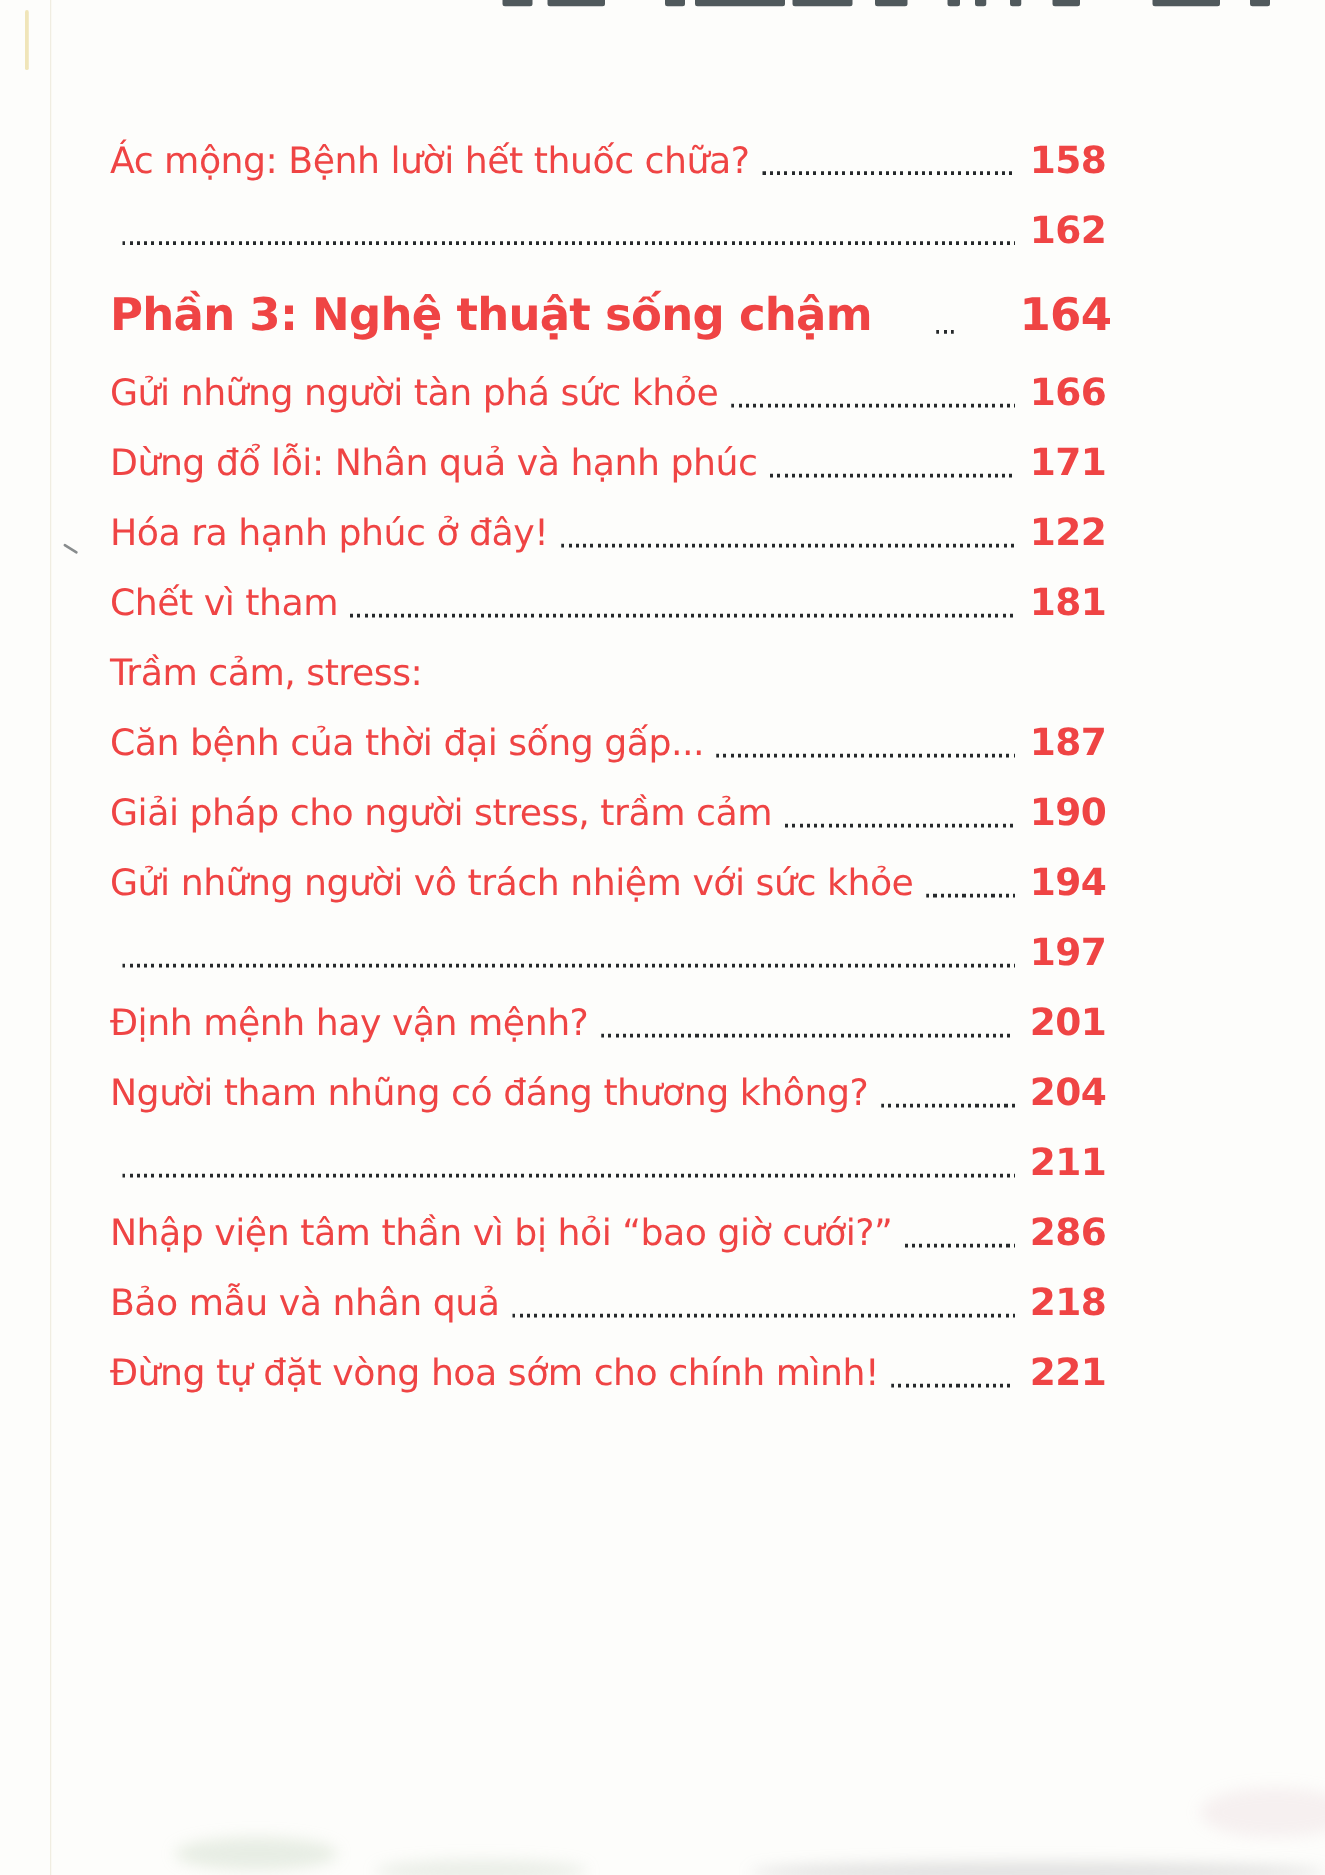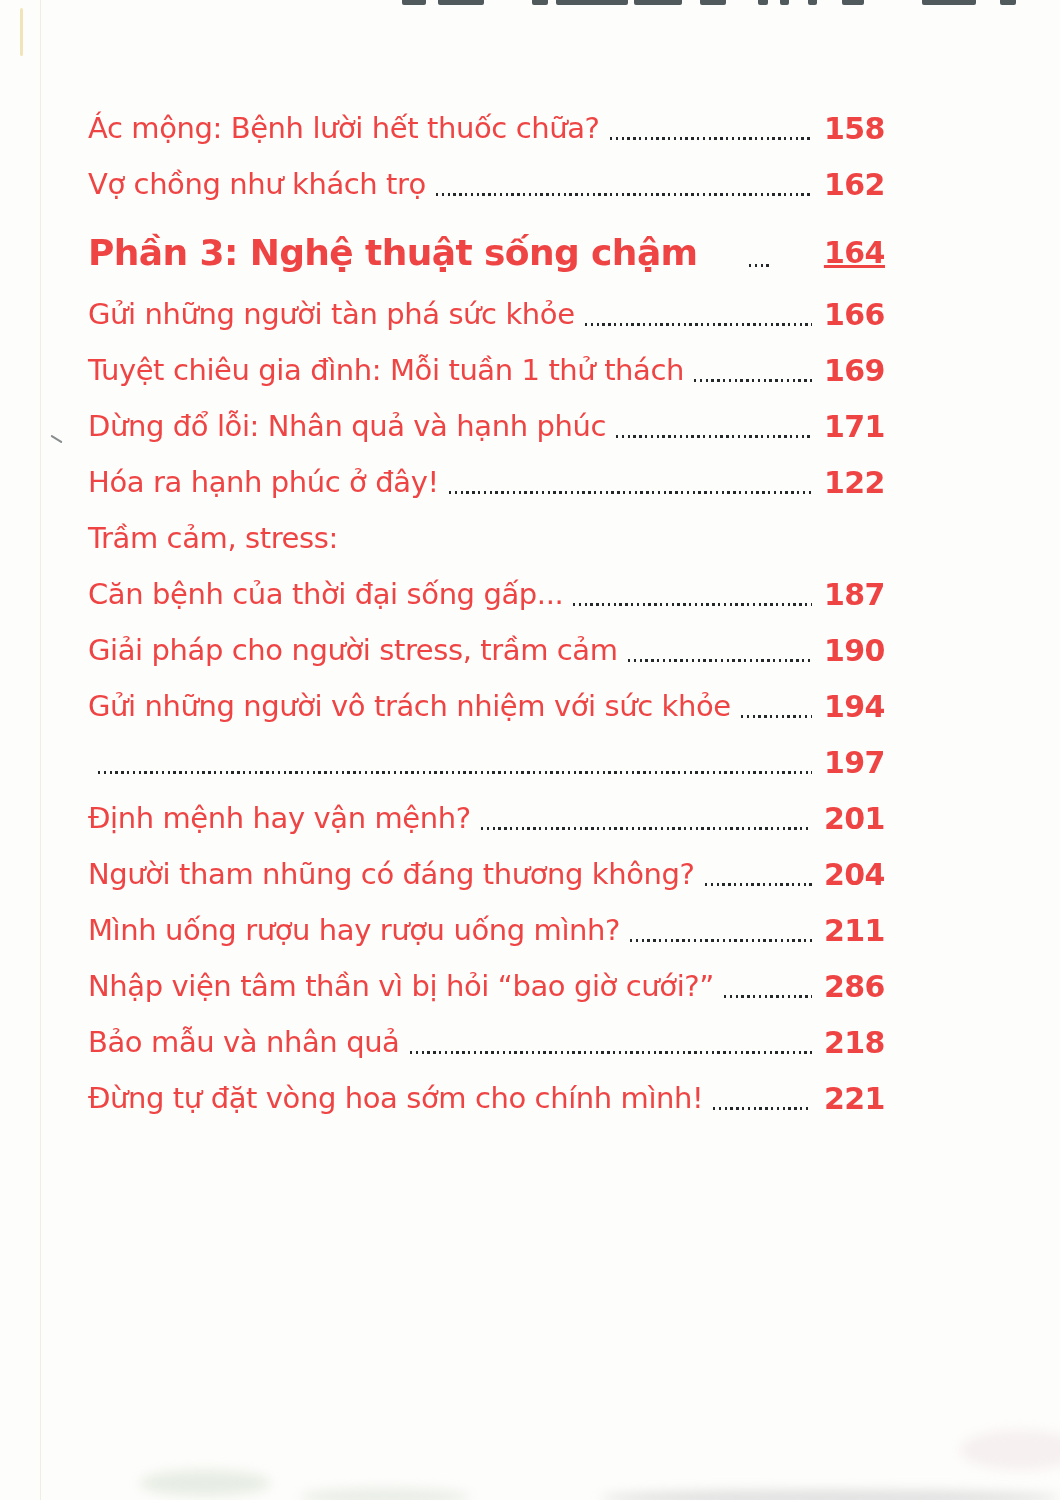--- a/index.html
+++ b/index.html
@@ -108,22 +108,21 @@
     margin-top: 8px;
     margin-bottom: 2px;
     gap: 41px;
   }
   .row.section .title {
     font-size: 36px;
     font-weight: 700;
     letter-spacing: -0.6px;
   }
   .row.section .pagenum {
-    font-size: 30px;
-    text-decoration: underline;
+    font-size: 36px;
   }
   .row.section .leader {
     top: 13px;
   }
 </style>
 </head>
 <body>
 
 <div class="page">
 
@@ -150,48 +149,47 @@
   <div class="smudge smudge-c"></div>
   <div class="smudge smudge-d"></div>
 
   <div class="toc" id="toc">
       <div class="row entry">
       <span class="title">Ác mộng: Bệnh lười hết thuốc chữa?</span>
       <span class="leader"></span>
       <span class="pagenum">158</span>
     </div>
       <div class="row entry">
-      <span class="title">Vợ chồng như khách trọ</span>
       <span class="leader"></span>
       <span class="pagenum">162</span>
     </div>
       <div class="row section">
       <span class="title">Phần 3: Nghệ thuật sống chậm</span>
       <span class="leader"></span>
       <span class="pagenum">164</span>
     </div>
       <div class="row entry">
       <span class="title">Gửi những người tàn phá sức khỏe</span>
       <span class="leader"></span>
       <span class="pagenum">166</span>
     </div>
       <div class="row entry">
-      <span class="title">Tuyệt chiêu gia đình: Mỗi tuần 1 thử thách</span>
-      <span class="leader"></span>
-      <span class="pagenum">169</span>
-    </div>
-      <div class="row entry">
       <span class="title">Dừng đổ lỗi: Nhân quả và hạnh phúc</span>
       <span class="leader"></span>
       <span class="pagenum">171</span>
     </div>
       <div class="row entry">
       <span class="title">Hóa ra hạnh phúc ở đây!</span>
       <span class="leader"></span>
       <span class="pagenum">122</span>
+    </div>
+      <div class="row entry">
+      <span class="title">Chết vì tham</span>
+      <span class="leader"></span>
+      <span class="pagenum">181</span>
     </div>
       <div class="row plain">
       <span class="title">Trầm cảm, stress:</span>
 
     </div>
       <div class="row entry">
       <span class="title">Căn bệnh của thời đại sống gấp...</span>
       <span class="leader"></span>
       <span class="pagenum">187</span>
     </div>
@@ -213,21 +211,20 @@
       <span class="title">Định mệnh hay vận mệnh?</span>
       <span class="leader"></span>
       <span class="pagenum">201</span>
     </div>
       <div class="row entry">
       <span class="title">Người tham nhũng có đáng thương không?</span>
       <span class="leader"></span>
       <span class="pagenum">204</span>
     </div>
       <div class="row entry">
-      <span class="title">Mình uống rượu hay rượu uống mình?</span>
       <span class="leader"></span>
       <span class="pagenum">211</span>
     </div>
       <div class="row entry">
       <span class="title">Nhập viện tâm thần vì bị hỏi “bao giờ cưới?”</span>
       <span class="leader"></span>
       <span class="pagenum">286</span>
     </div>
       <div class="row entry">
       <span class="title">Bảo mẫu và nhân quả</span>

